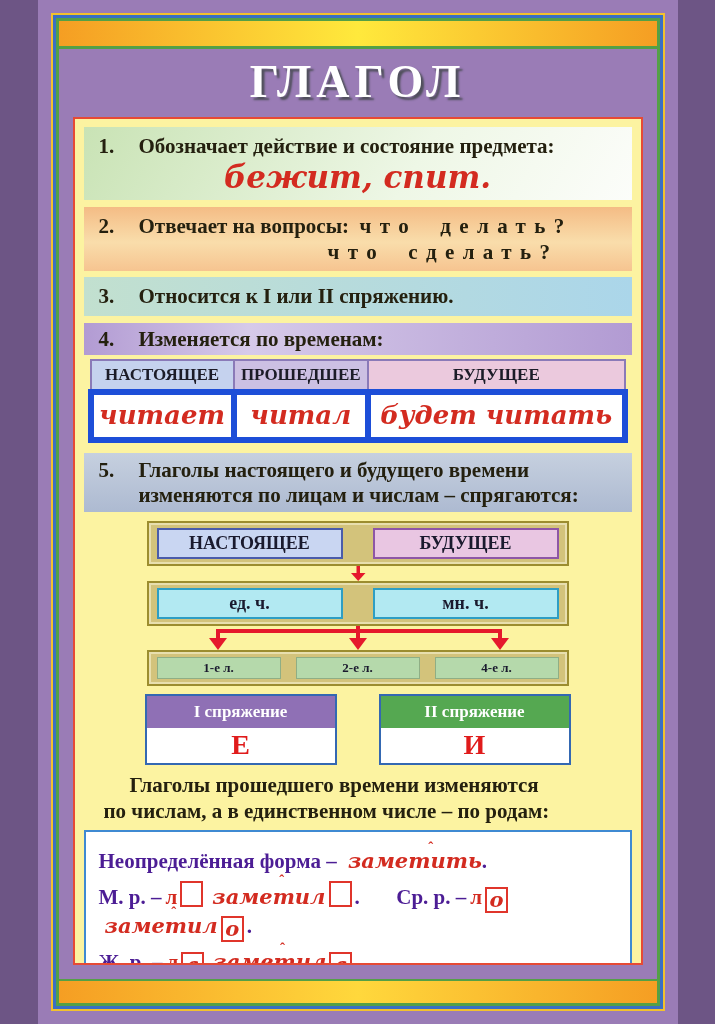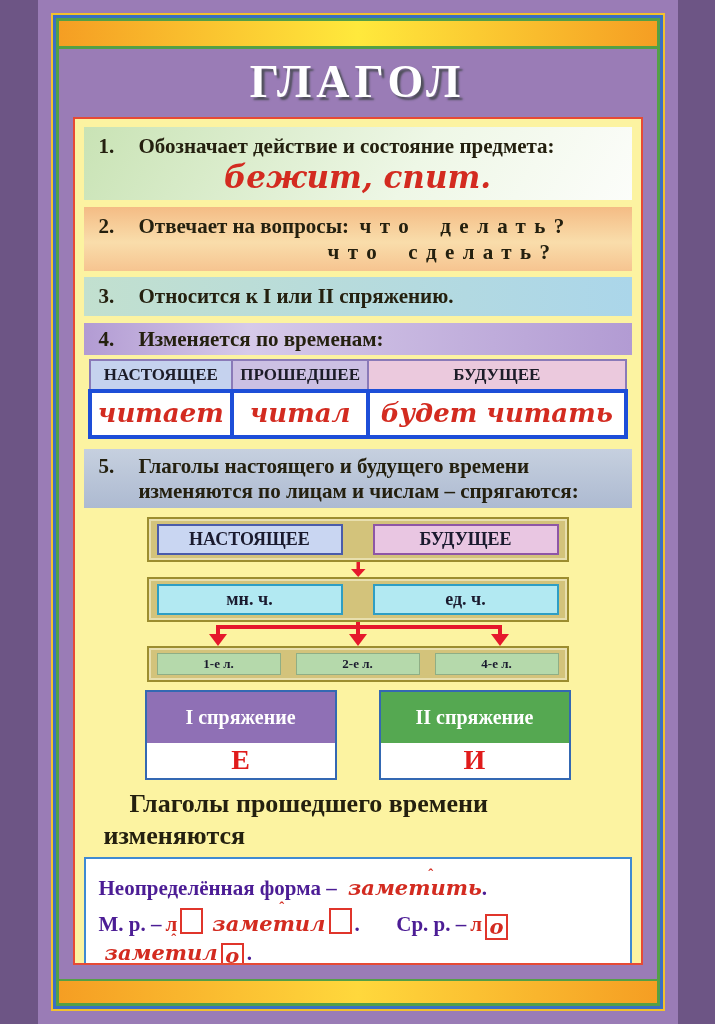--- a/index.html
+++ b/index.html
@@ -34,42 +34,42 @@
          padding:7px 6px;margin-bottom:6px;}
   .spaced{letter-spacing:0.40em;word-spacing:0.45em;}
   .q2line{padding-left:238px;margin-top:1px;}
   .item3{background:linear-gradient(90deg,#c2e0cf,#abd6ea);padding:7px 6px;margin-bottom:7px;}
   .item4head{background:linear-gradient(90deg,#b29bd3,#d6cae9 30%,#b29bd3);padding:4px 6px 3px;}
   table.ttable{width:540px;margin:4px auto 10px;border-collapse:collapse;}
   .ttable th{border:2px solid #8a7ab8;font-size:17px;padding:4px 2px;color:#1c1c28;}
   .th-nast{background:#c5d2ee;}
   .th-prosh{background:#ccc0e3;}
   .th-bud{background:#ebc9dd;}
-  .ttable td{border:4px solid #1d4ed8;background:#ffffff;font-size:26px;
+  .ttable td{border:6px solid #1d4ed8;background:#ffffff;font-size:26px;
              height:40px;text-align:center;}
   .item5head{background:linear-gradient(180deg,#c6d0df,#adbad1);padding:5px 6px;margin:0 0 9px;}
   
   .khaki{width:422px;margin:0 auto;background:#d3c37b;border:2px solid #9c8d2f;
          box-shadow:inset 0 0 0 2px #e8dfae;padding:5px 8px;
          display:flex;justify-content:space-between;box-sizing:border-box;}
   .kbox{width:182px;text-align:center;font-weight:bold;font-size:18px;padding:3px 0;color:#1a1a2e;}
   .b-nast{background:#c9d6f2;border:2px solid #4a5caa;}
   .b-bud{background:#e9c6e2;border:2px solid #8e56a6;}
   .b-num{background:#b2e9f2;border:2px solid #2e9ec4;}
   .b-person{background:#b5d9ab;border:1px solid #8fae85;width:122px;font-size:13px;padding:2px 0;}
   .arrowmid{height:15px;text-align:center;line-height:0;margin:0;}
   .branchwrap{width:422px;margin:0 auto;height:24px;line-height:0;}
   
   .conjrow{display:flex;justify-content:center;gap:42px;margin:8px 0 6px;}
   .conjbox{width:188px;border:2px solid #3468b2;background:#ffffff;text-align:center;}
-  .conjhead{color:#ffffff;font-weight:bold;font-size:20px;padding:14px 0;}
+  .conjhead{color:#ffffff;font-weight:bold;font-size:17px;padding:6px 0;}
   .ch1{background:#8f70b5;}
   .ch2{background:#55a851;}
   .conjletter{font-size:28px;font-weight:bold;color:#e01b1b;padding:1px 0 2px;}
-  .pastnote{font-weight:bold;font-size:26px;line-height:1.2;padding-left:20px;margin:2px 0 6px;}
+  .pastnote{font-weight:bold;font-size:21px;line-height:1.2;padding-left:20px;margin:2px 0 6px;}
   .pastnote .ln1{text-indent:26px;}
   
   .morphbox{border:2px solid #3f8ad2;background:#ffffff;padding:9px 13px 7px;
             font-size:21px;font-weight:bold;}
   .mline{margin:7px 0;}
   .blk{color:#4c1d95;font-weight:bold;}
   .redl{color:#d32b20;font-weight:bold;margin-left:4px;}
   .rbox{display:inline-block;min-width:15px;height:22px;line-height:22px;border:2px solid #e0352b;
         text-align:center;color:#d32b20;font-weight:bold;margin:0 3px;padding:0 2px;
         vertical-align:-3px;font-family:"DejaVu Serif",serif;font-style:italic;}
@@ -153,22 +153,22 @@
               <div class="kbox b-nast">НАСТОЯЩЕЕ</div>
               <div class="kbox b-bud">БУДУЩЕЕ</div>
             </div>
             <div class="arrowmid">
               <svg width="18" height="15" viewBox="0 0 18 15">
                   <rect x="7.5" y="0" width="3.5" height="7" fill="#e5182c"></rect>
                   <polygon points="2,7 16.5,7 9.2,15" fill="#e5182c"></polygon>
                 </svg>
             </div>
             <div class="khaki">
+              <div class="kbox b-num">ед. ч.</div>
               <div class="kbox b-num">мн. ч.</div>
-              <div class="kbox b-num">ед. ч.</div>
             </div>
             <div class="branchwrap">
               <svg width="422" height="24" viewBox="0 0 422 24">
                 <rect x="69" y="3" width="286" height="4" fill="#e5182c"></rect>
                 <rect x="209" y="0" width="4" height="6" fill="#e5182c"></rect>
                 <rect x="69" y="3" width="4" height="10" fill="#e5182c"></rect>
                 <rect x="209" y="3" width="4" height="10" fill="#e5182c"></rect>
                 <rect x="351" y="3" width="4" height="10" fill="#e5182c"></rect>
                 <polygon points="62,12 80,12 71,24" fill="#e5182c"></polygon>
                 <polygon points="202,12 220,12 211,24" fill="#e5182c"></polygon>
@@ -187,20 +187,21 @@
                 <div class="conjletter">Е</div>
               </div>
               <div class="conjbox">
                 <div class="conjhead ch2">II спряжение</div>
                 <div class="conjletter">И</div>
               </div>
             </div>
 
             <div class="pastnote">
               <div class="ln1">Глаголы прошедшего времени изменяются</div>
+              <div>по числам,  а в единственном числе – по родам:</div>
             </div>
 
             <div class="morphbox">
               <div class="mline">
                 <span class="blk">Неопределённая форма –</span>
                 <span class="wordwrap"><span class="cursive">заметить</span><span class="hat hat2">ˆ</span></span><span class="blk">.</span>
               </div>
               <div class="mline">
                 <span>
                   <span class="blk">М. р. –</span><span class="redl">л</span><span class="rbox"></span><span class="wordwrap"><span class="cursive">заметил</span><span class="hat">ˆ</span><span class="rbox"></span></span><span class="blk">.</span>

